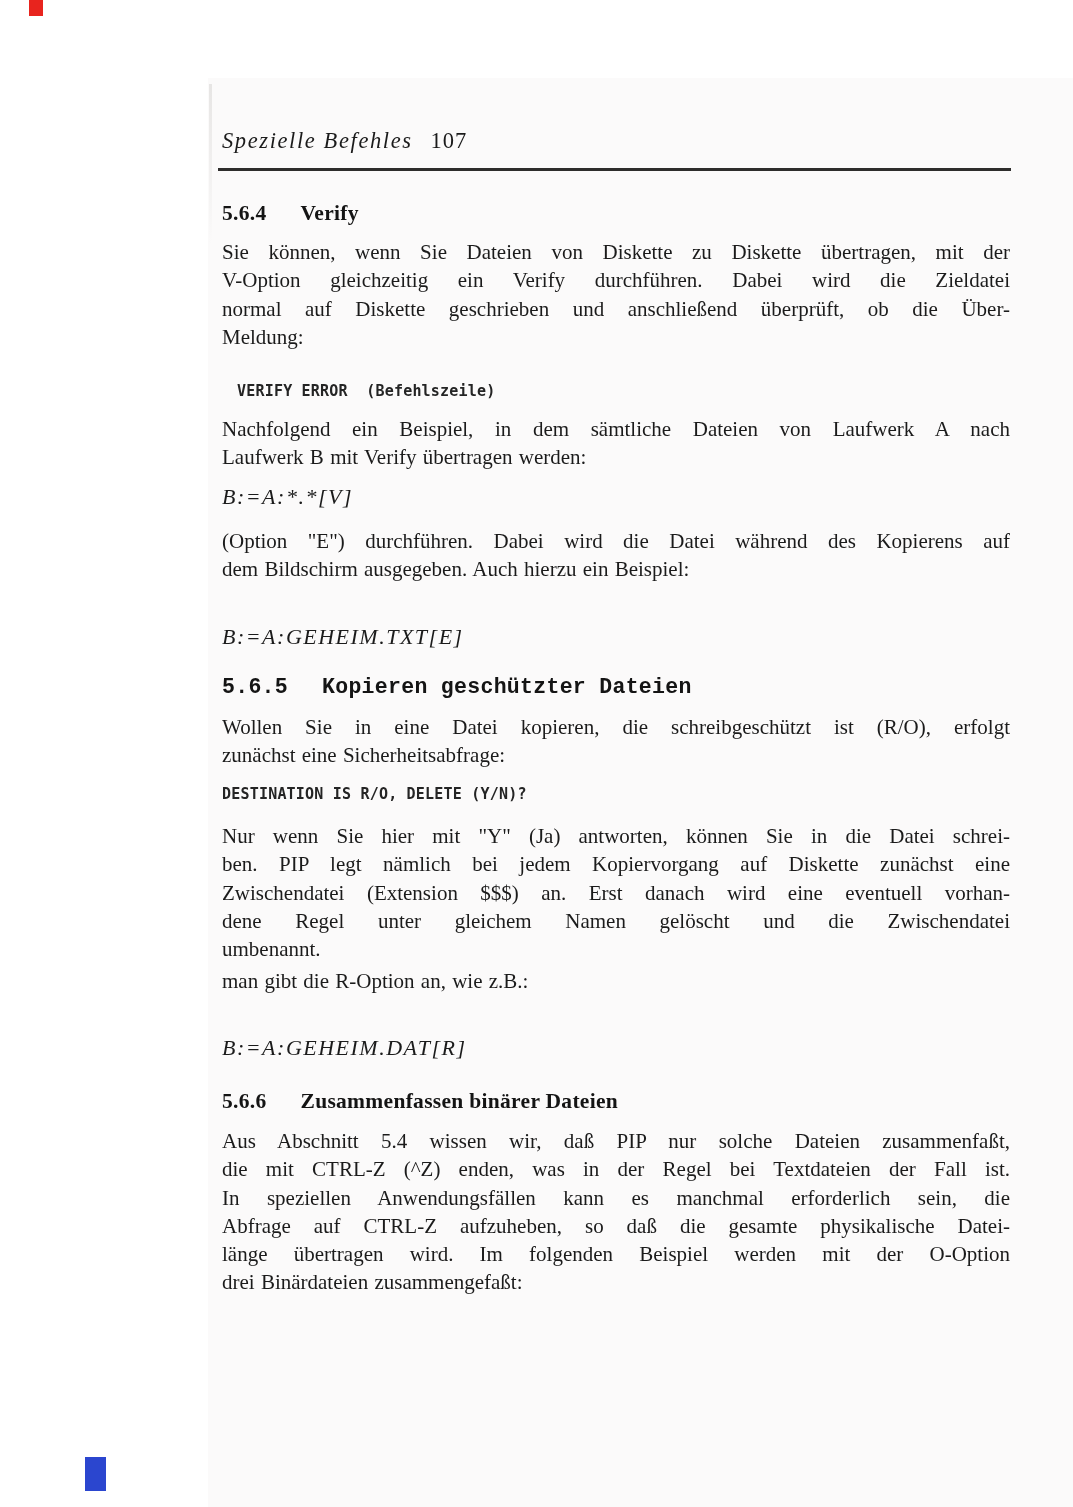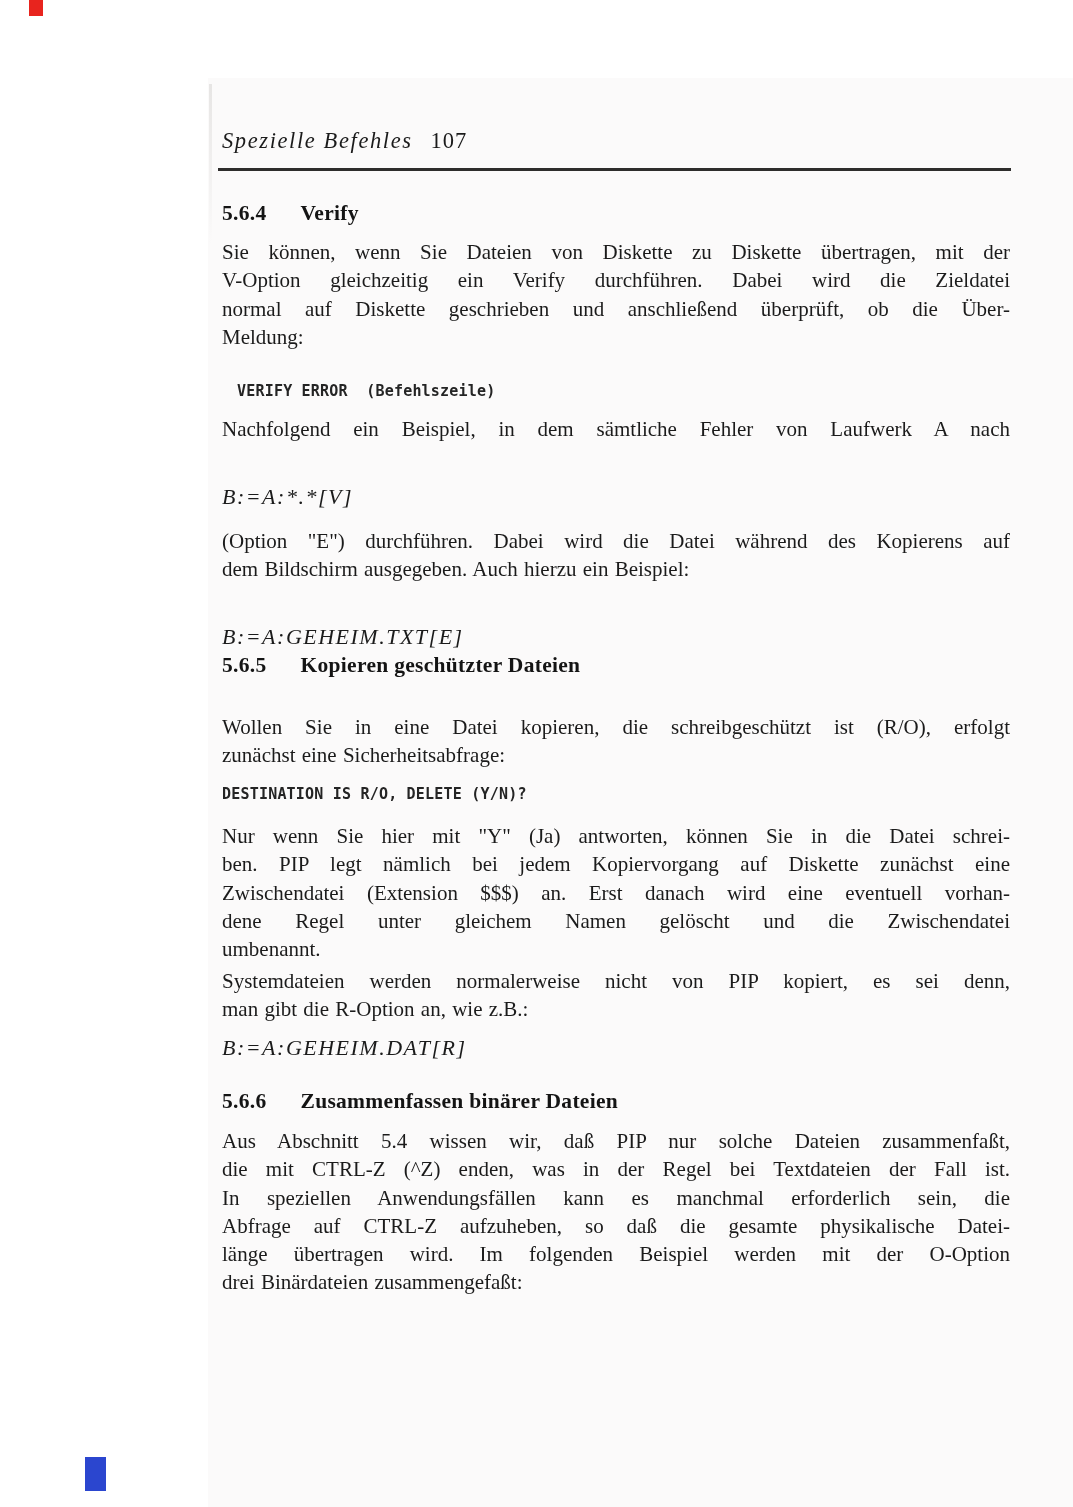--- a/index.html
+++ b/index.html
@@ -87,21 +87,21 @@
     color: #1b1b1b;
   }
 
   .t199  { top: 199px; }
   .t238  { top: 238px; }
   .t382  { top: 382px; margin-left: 15px; }
   .t415  { top: 415px; }
   .t483  { top: 483px; }
   .t527  { top: 527px; }
   .t623  { top: 623px; }
-  .t675  { top: 651px; }
+  .t675  { top: 673px; font-family: Liberation Mono, monospace; }
   .t713  { top: 713px; }
   .t785  { top: 785px; }
   .t822  { top: 822px; }
   .t967  { top: 967px; }
   .t1034 { top: 1034px; }
   .t1087 { top: 1087px; }
   .t1127 { top: 1127px; }
 </style>
 </head>
 <body>
@@ -124,21 +124,22 @@
 <div class="abs para t238">
   <div class="bline">Sie können, wenn Sie Dateien von Diskette zu Diskette übertragen, mit der</div>
   <div class="bline">V-Option gleichzeitig ein Verify durchführen. Dabei wird die Zieldatei</div>
   <div class="bline">normal auf Diskette geschrieben und anschließend überprüft, ob die Über-</div>
   <div class="bline last">Meldung:</div>
 </div>
 
 <div class="abs code t382">VERIFY ERROR  (Befehlszeile)</div>
 
 <div class="abs para t415">
-  <div class="bline">Nachfolgend ein Beispiel, in dem sämtliche Fehler von Laufwerk A nach</div>
+  <div class="bline">Nachfolgend ein Beispiel, in dem sämtliche Dateien von Laufwerk A nach</div>
+  <div class="bline last">Laufwerk B mit Verify übertragen werden:</div>
 </div>
 
 <div class="abs cmd t483">B:=A:*.*[V]</div>
 
 <div class="abs para t527">
   <div class="bline">(Option "E") durchführen. Dabei wird die Datei während des Kopierens auf</div>
   <div class="bline last">dem Bildschirm ausgegeben. Auch hierzu ein Beispiel:</div>
 </div>
 
 <div class="abs cmd t623">B:=A:GEHEIM.TXT[E]</div>
@@ -156,21 +157,20 @@
 
 <div class="abs para t822">
   <div class="bline">Nur wenn Sie hier mit "Y" (Ja) antworten, können Sie in die Datei schrei-</div>
   <div class="bline">ben. PIP legt nämlich bei jedem Kopiervorgang auf Diskette zunächst eine</div>
   <div class="bline">Zwischendatei (Extension $$$) an. Erst danach wird eine eventuell vorhan-</div>
   <div class="bline">dene Regel unter gleichem Namen gelöscht und die Zwischendatei</div>
   <div class="bline last">umbenannt.</div>
 </div>
 
 <div class="abs para t967">
-  <div class="bline">Systemdateien werden normalerweise nicht von PIP kopiert, es sei denn,</div>
   <div class="bline last">man gibt die R-Option an, wie z.B.:</div>
 </div>
 
 <div class="abs cmd t1034">B:=A:GEHEIM.DAT[R]</div>
 
 <div class="abs heading t1087">
   <span class="sec-num">5.6.6</span><span>Zusammenfassen binärer Dateien</span>
 </div>
 
 <div class="abs para t1127">

